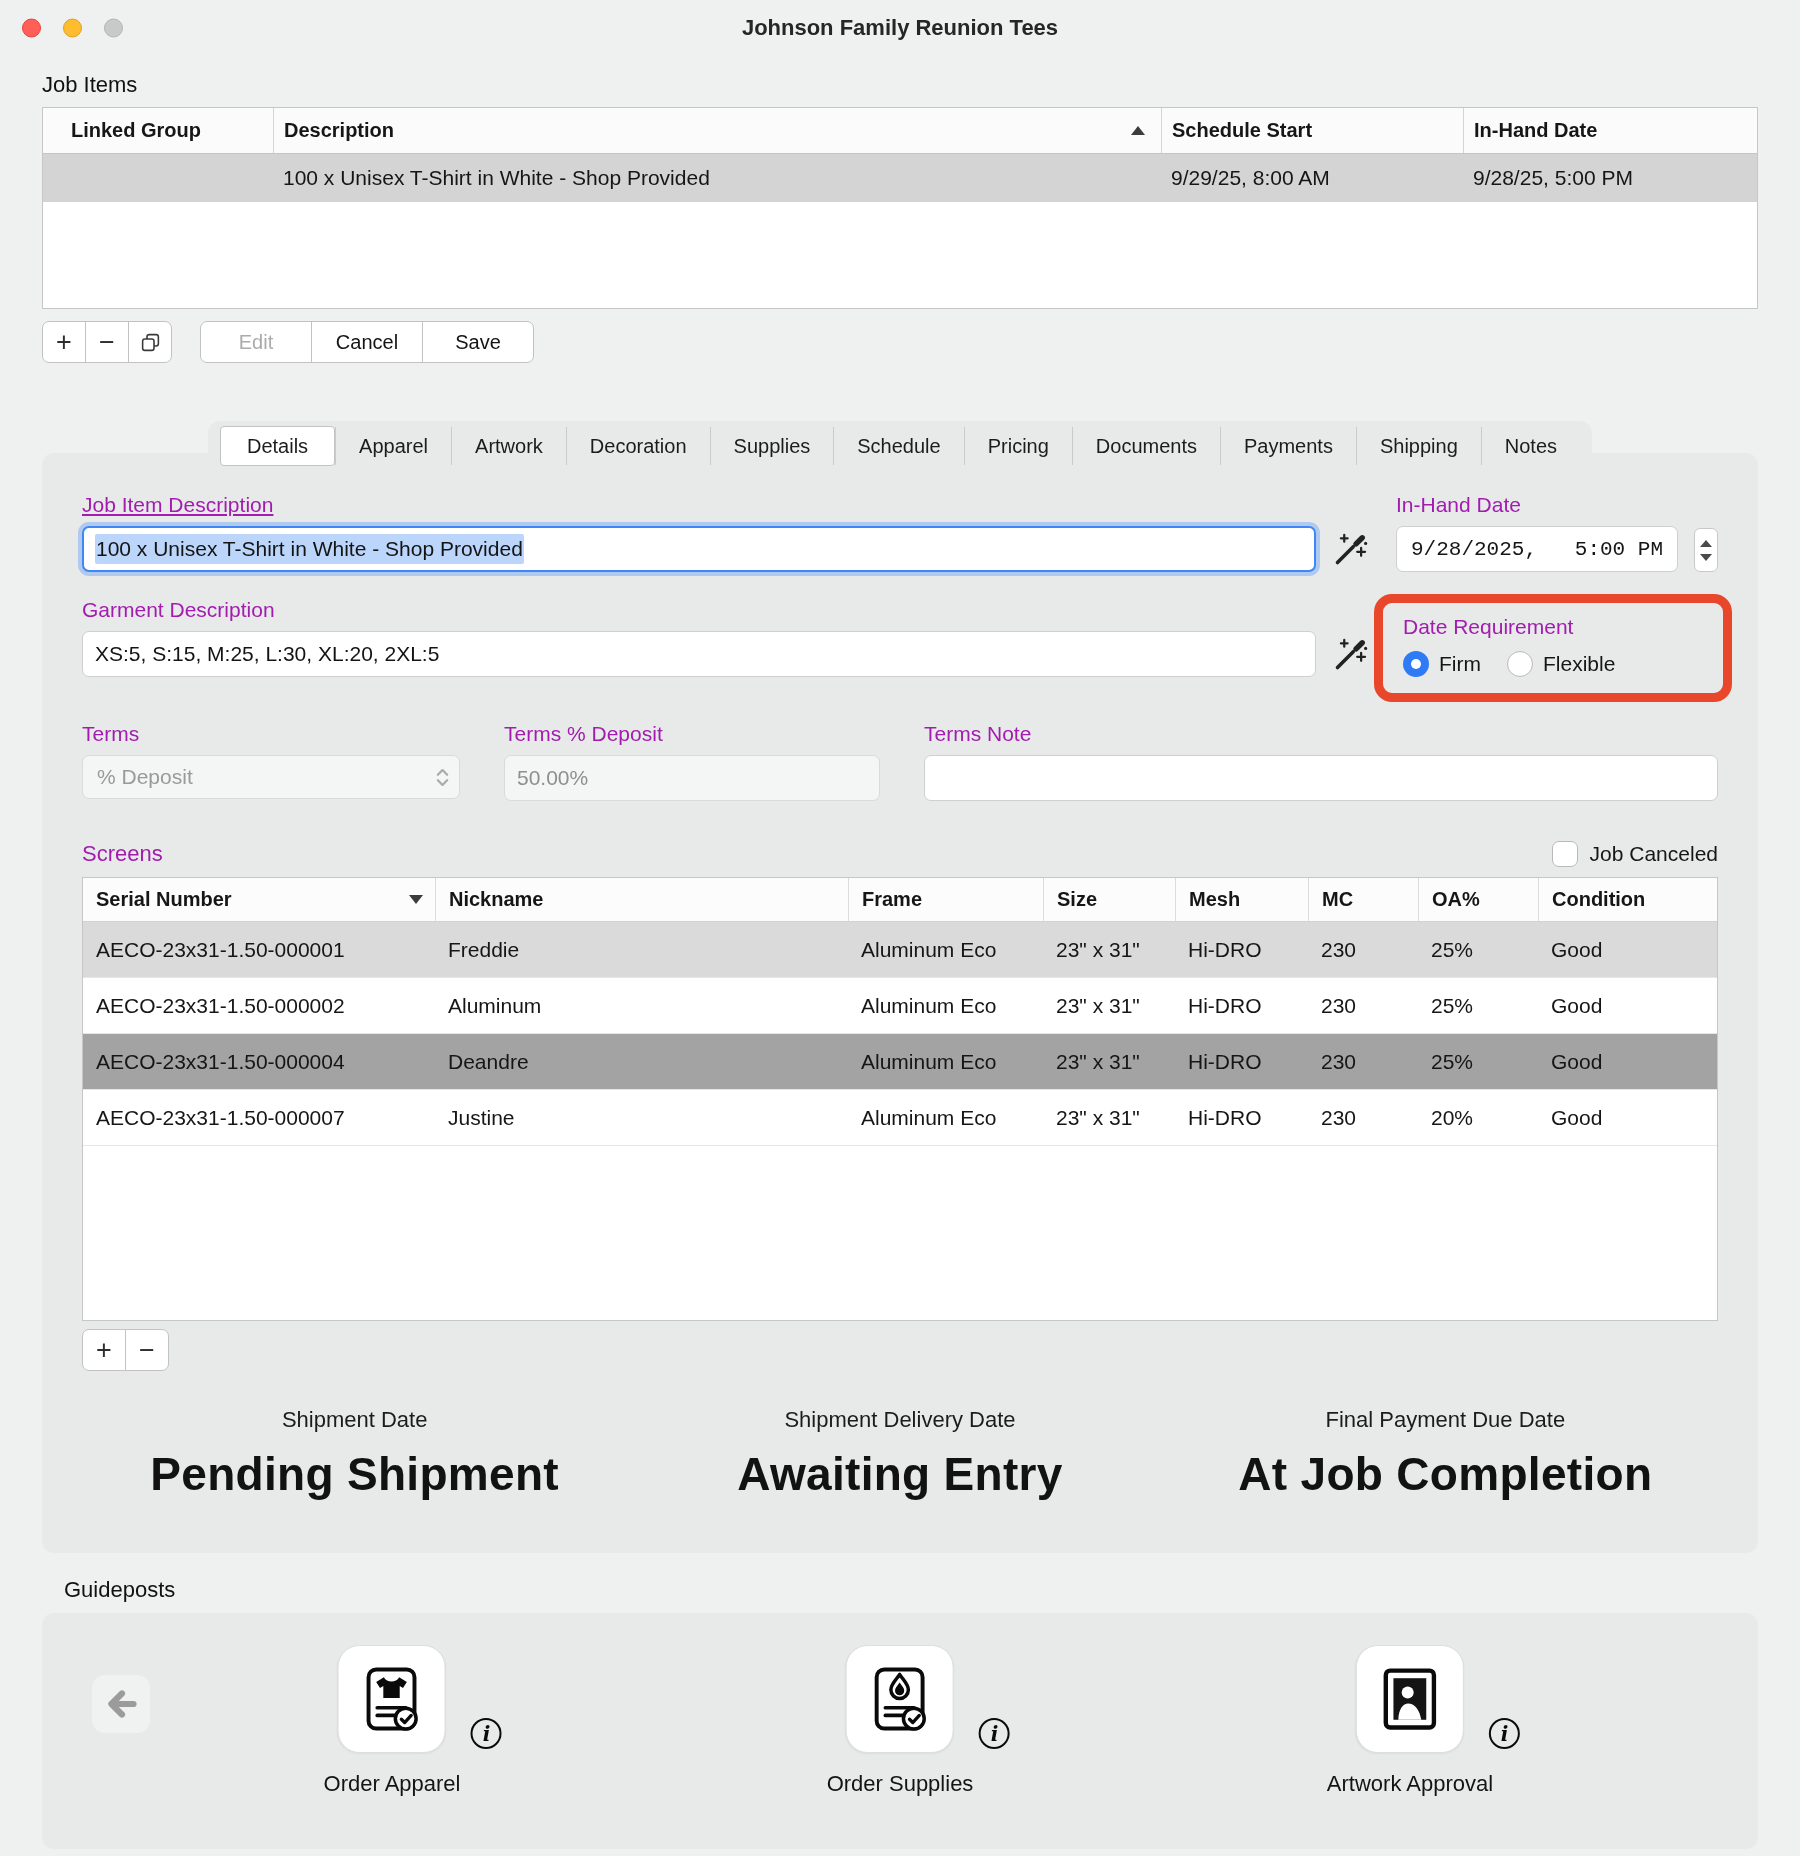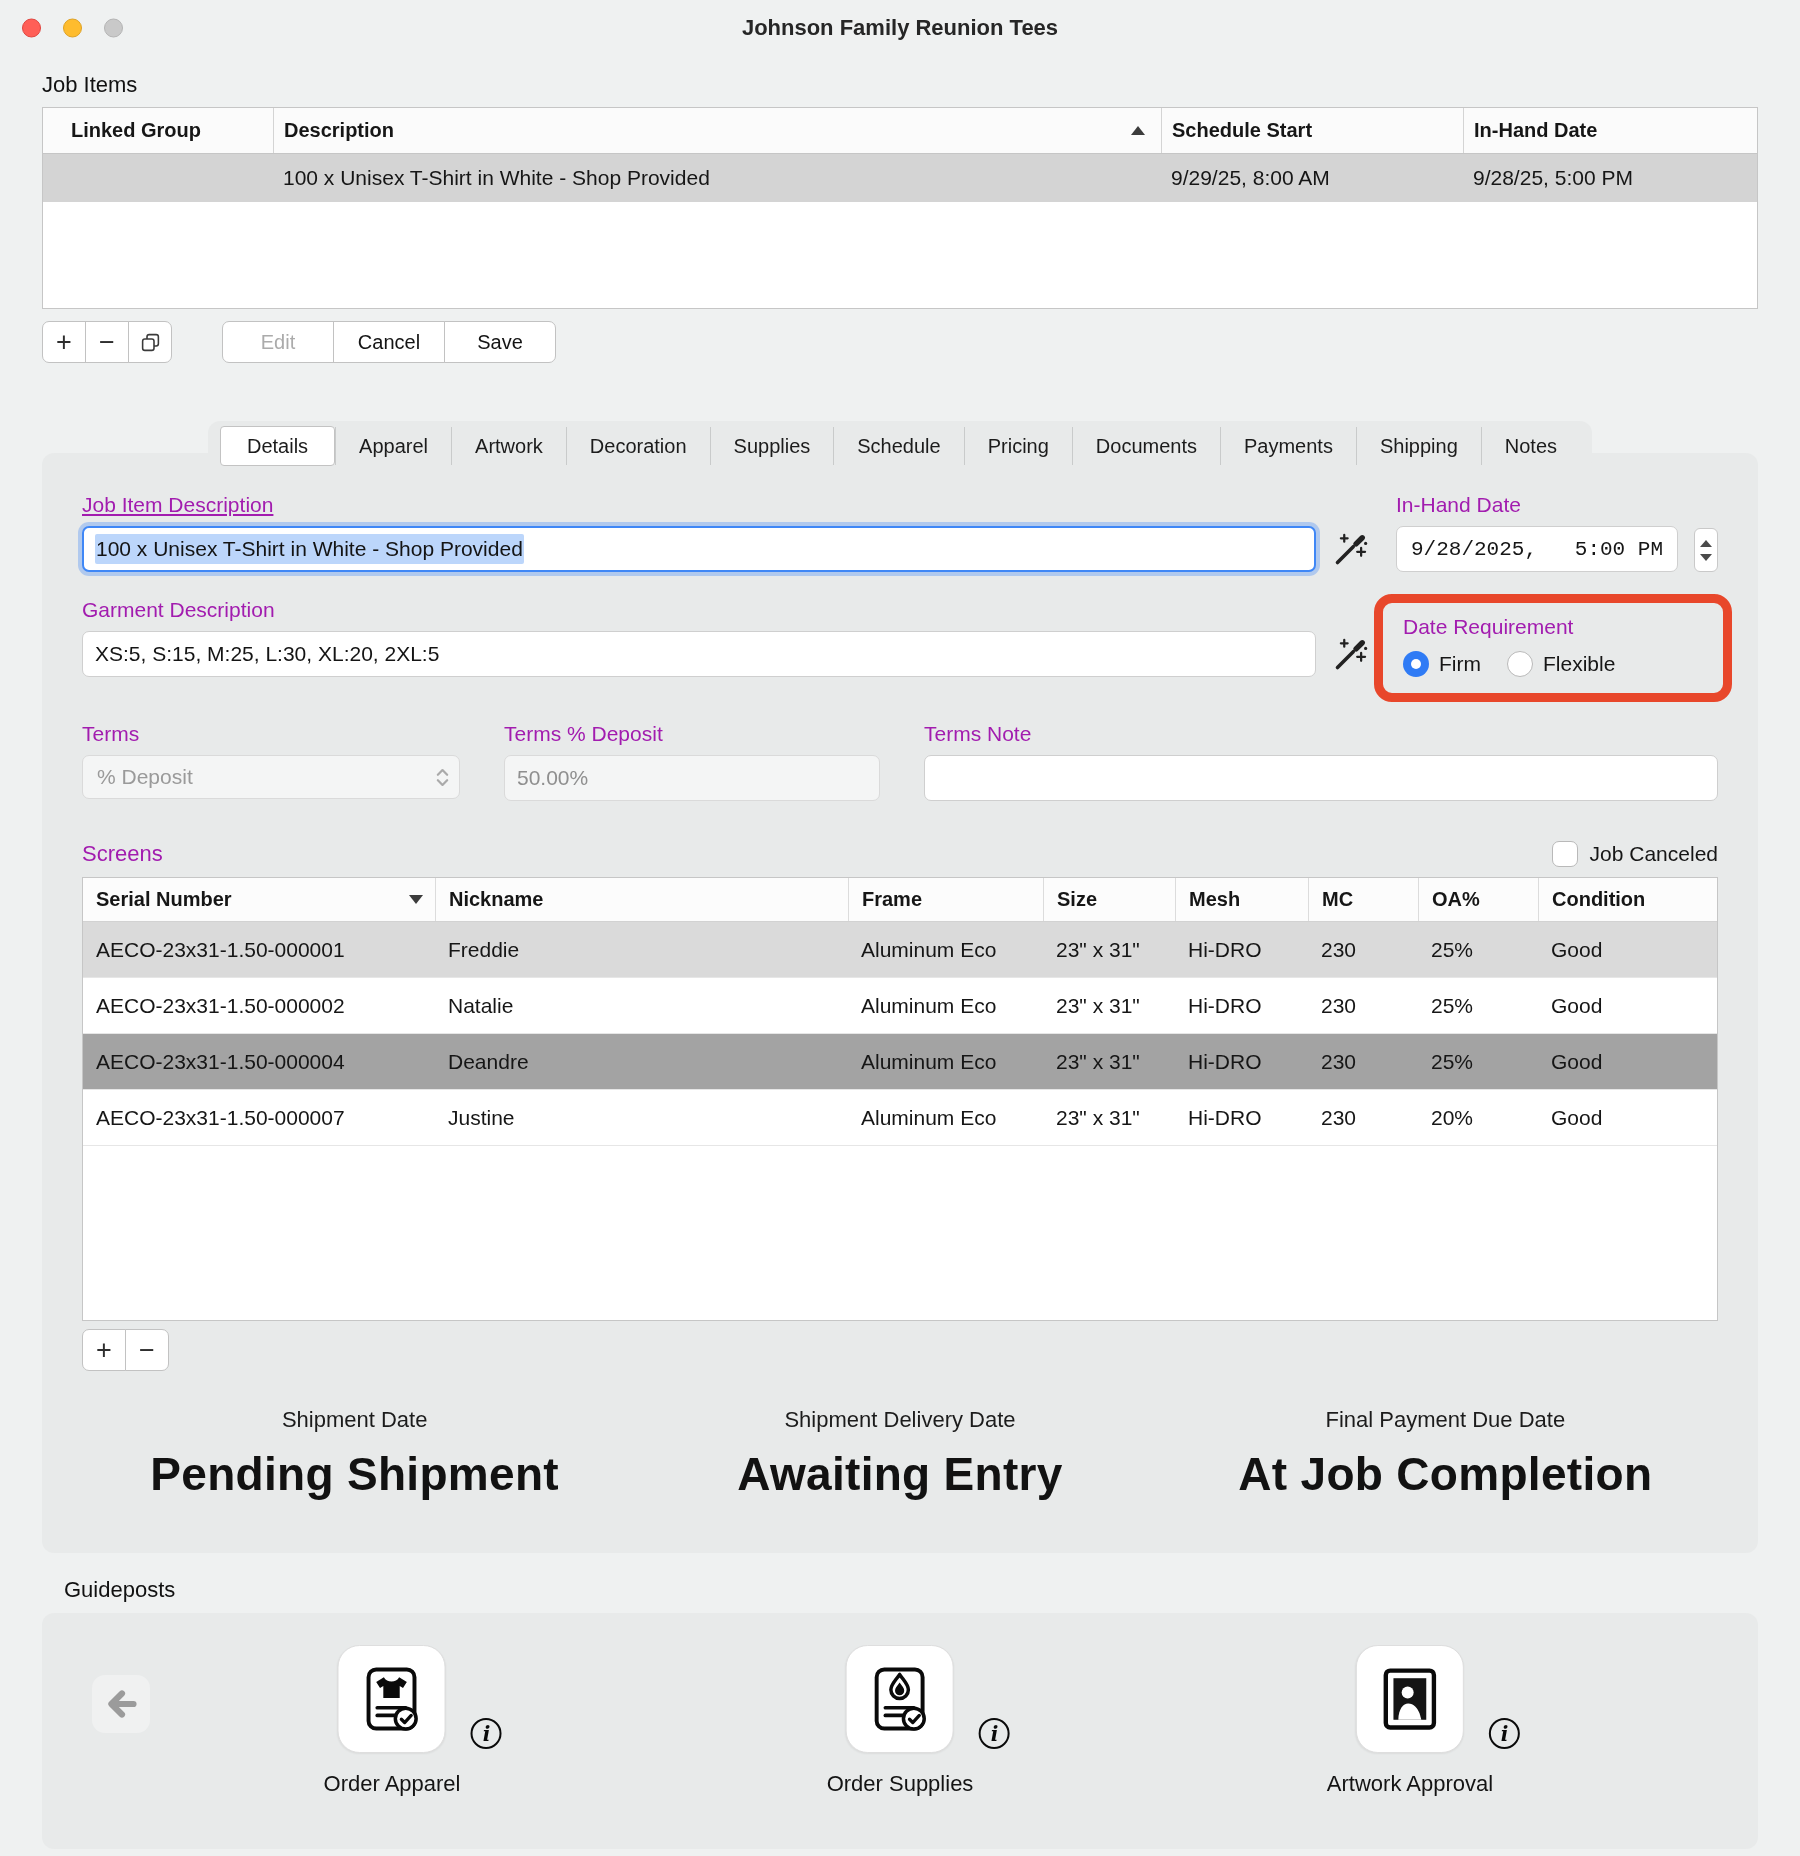--- a/index.html
+++ b/index.html
@@ -47,21 +47,21 @@
   .ji-row{display:flex;height:48px;align-items:center;font-size:21px;background:var(--row-selected);}
   .ji-empty{height:106px;background:#fff;}
 
   
   .ji-controls{display:flex;align-items:center;margin-top:12px;}
   .btn-group{display:flex;}
   .btn-group .sq-btn + .sq-btn, .btn-group .txt-btn + .txt-btn{margin-left:-1px;}
   .sq-btn{width:44px;height:42px;background:#fff;border:1px solid #c2c2c2;font-size:27px;line-height:1;color:#2e2e2e;display:flex;align-items:center;justify-content:center;padding:0;font-family:inherit;}
   .btn-group .sq-btn:first-child{border-radius:7px 0 0 7px;}
   .btn-group .sq-btn:last-child{border-radius:0 7px 7px 0;}
-  .text-group{margin-left:50px;}
+  .text-group{margin-left:28px;}
   .txt-btn{min-width:112px;height:42px;background:#fff;border:1px solid #c2c2c2;font-size:20px;color:#141414;padding:0 20px;font-family:inherit;}
   .text-group .txt-btn:first-child{border-radius:7px 0 0 7px;}
   .text-group .txt-btn:last-child{border-radius:0 7px 7px 0;}
   .txt-btn.disabled{color:#ababab;}
 
   
   .tabs-wrap{display:flex;justify-content:center;margin-top:58px;}
   .tabs{display:flex;align-items:center;background:var(--panel);border-radius:12px;padding:5px 12px;position:relative;z-index:2;}
   .tab{font-size:20px;color:#1c1c1c;padding:7px 23px;line-height:1.2;}
   .tab + .tab{border-left:1px solid #c9cbcb;}
@@ -357,21 +357,21 @@
         <div class="sc s2">Freddie</div>
         <div class="sc s3">Aluminum Eco</div>
         <div class="sc s4">23" x 31"</div>
         <div class="sc s5">Hi-DRO</div>
         <div class="sc s6">230</div>
         <div class="sc s7">25%</div>
         <div class="sc s8">Good</div>
       </div>
       <div class="sc-row">
         <div class="sc s1">AECO-23x31-1.50-000002</div>
-        <div class="sc s2">Natalie</div>
+        <div class="sc s2">Aluminum</div>
         <div class="sc s3">Aluminum Eco</div>
         <div class="sc s4">23" x 31"</div>
         <div class="sc s5">Hi-DRO</div>
         <div class="sc s6">230</div>
         <div class="sc s7">25%</div>
         <div class="sc s8">Good</div>
       </div>
       <div class="sc-row stripe">
         <div class="sc s1">AECO-23x31-1.50-000004</div>
         <div class="sc s2">Deandre</div>

